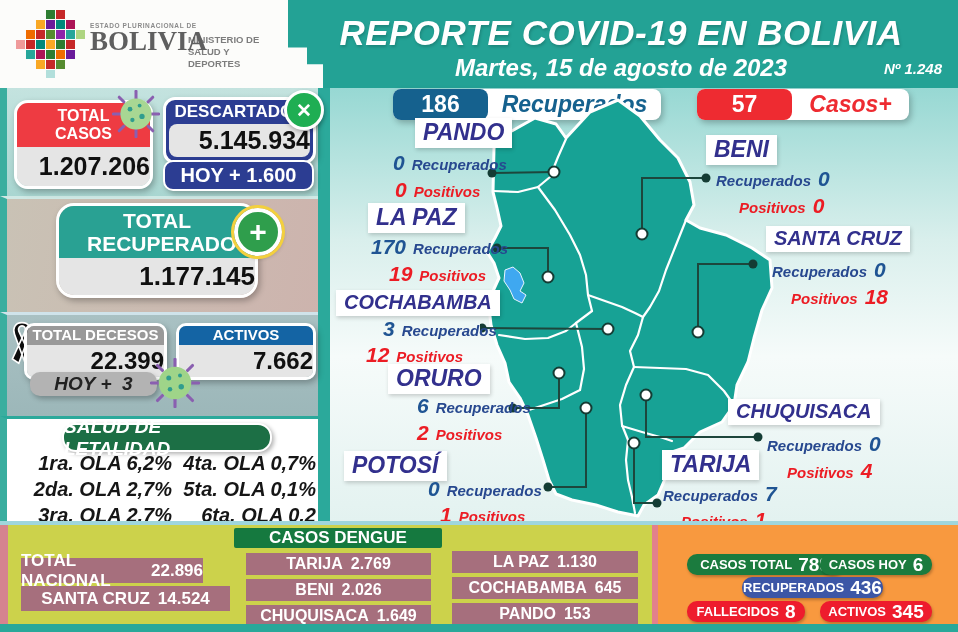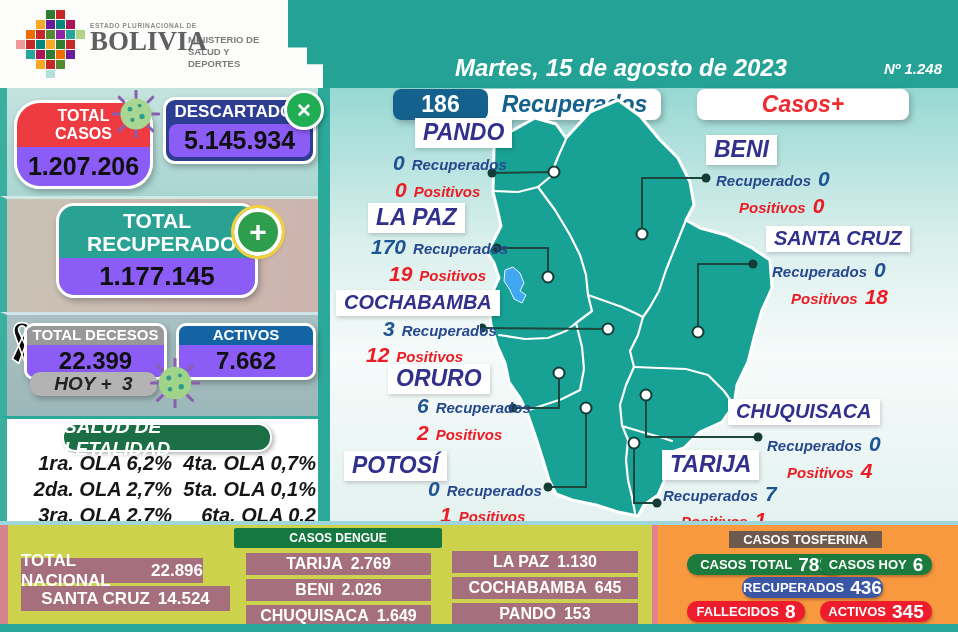--- a/index.html
+++ b/index.html
@@ -20,24 +20,24 @@
         font-weight:bold;font-style:italic;}
   .repnum{right:16px;top:60px;color:#fff;font-size:15px;font-weight:bold;font-style:italic;}
 
   
   .lp-s1{left:0;top:88px;width:330px;height:108px;background:linear-gradient(180deg,#c4e3df,#a9d6d1);border-left:7px solid #3aae9f;box-sizing:border-box;}
   .lp-s2{left:0;top:196px;width:330px;height:116px;background:linear-gradient(100deg,#c9c2b5,#cdb3ad);border-left:7px solid #3aae9f;border-top:3px solid #cfe9e5;box-sizing:border-box;}
   .lp-s3{left:0;top:312px;width:330px;height:104px;background:linear-gradient(180deg,#a9c1c3,#9cb7b9);border-left:7px solid #3aae9f;border-top:3px solid #cfe3ea;box-sizing:border-box;}
   .lp-s4{left:0;top:416px;width:330px;height:109px;background:#fff;border-left:7px solid #3aae9f;border-top:3px solid #2ba99b;box-sizing:border-box;}
   .lp-edge{left:318px;top:88px;width:12px;height:437px;background:#2ba99b;}
 
-  .card{border:3px solid #fff;border-radius:26px;overflow:hidden;box-shadow:2px 3px 6px rgba(0,0,0,.28);}
+  .card{border:3px solid #fff;border-radius:14px;overflow:hidden;box-shadow:2px 3px 6px rgba(0,0,0,.28);}
   .card .lbl{display:flex;align-items:center;justify-content:center;text-align:center;color:#fff;
              font-weight:bold;line-height:1.1;}
-  .card .val{background:#8b5cf6;color:#101010;font-weight:bold;text-align:center;}
+  .card .val{background:#e5e5e5;color:#101010;font-weight:bold;text-align:right;}
 
   .hoy-pill{border:2px solid #fff;border-radius:10px;color:#fff;font-weight:bold;text-align:center;
             box-shadow:2px 3px 5px rgba(0,0,0,.25);white-space:pre;}
 
   .circle-badge{border-radius:50%;display:flex;align-items:center;justify-content:center;
                 box-shadow:1px 2px 4px rgba(0,0,0,.3);}
 
   .tasa-pill{background:#1c6f45;border:2px solid #fff;border-radius:14px;color:#fff;
              font-size:19px;font-weight:bold;font-style:italic;display:flex;align-items:center;
              justify-content:center;box-shadow:2px 2px 4px rgba(0,0,0,.3);}
@@ -65,21 +65,21 @@
 
   
   .footer-line{left:0;top:521px;width:958px;height:4px;background:#9fd6dc;}
   .f-pink{left:0;top:525px;width:8px;height:99px;background:#d5838f;}
   .f-yellow{left:8px;top:525px;width:644px;height:99px;background:#ccd24b;}
   .f-pink2{left:652px;top:525px;width:6px;height:99px;background:#e2808c;}
   .f-orange{left:658px;top:525px;width:300px;height:99px;background:#f8993f;}
   .f-teal{left:0;top:624px;width:958px;height:8px;background:#29a89a;}
   .mauve{position:absolute;background:#a66f7d;color:#fff;font-weight:bold;display:flex;
          align-items:center;justify-content:center;gap:8px;font-size:16px;}
-  .green-hd{position:absolute;background:#15793f;color:#fff;font-weight:bold;font-size:12px;
+  .green-hd{position:absolute;background:#15793f;color:#fff;font-weight:bold;font-size:17px;
             display:flex;align-items:center;justify-content:center;border-radius:2px;}
   .tos-hd{position:absolute;background:#6d594e;color:#fff;font-weight:bold;font-size:13px;
           display:flex;align-items:center;justify-content:center;}
   .pill{position:absolute;border-radius:10px;color:#fff;display:flex;align-items:center;
         justify-content:center;gap:6px;box-shadow:1px 2px 3px rgba(0,0,0,.25);}
   .pill .pl{font-size:13px;font-weight:bold;}
   .pill .pv{font-size:19px;font-weight:bold;}
   .pill.green{background:#1b7b3e;} .pill.blue{background:#3c56a6;} .pill.red{background:#ee1c2d;}
 </style>
 </head>
@@ -118,20 +118,21 @@
           <rect x="32" y="52" width="9" height="9" fill="#c62828"></rect>
         <rect x="42" y="52" width="9" height="9" fill="#558b2f"></rect>
         <rect x="32" y="62" width="9" height="8" fill="#b2dfdb"></rect>
       </g>
     </svg>
     <div class="abs ministry" style="left:188px;top:34px;width:90px">MINISTERIO DE SALUD Y DEPORTES</div>
     <div class="abs" style="left:90px;top:22px">
       <div class="logo-sub">ESTADO PLURINACIONAL DE</div>
       <div class="logo-main">BOLIVIA</div>
     </div>
+    <div class="abs title">REPORTE COVID-19 EN BOLIVIA</div>
     <div class="abs date">Martes, 15 de agosto de 2023</div>
     <div class="abs repnum">Nº 1.248</div>
   </div>
 
   <div class="abs lp-s1"></div>
   <div class="abs lp-s2"></div>
   <div class="abs lp-s3"></div>
   <div class="abs lp-s4"></div>
   <div class="abs lp-edge"></div>
 
@@ -156,20 +157,21 @@
     <circle cx="15" cy="16" r="2" fill="#2f9d8e"></circle>
       <circle cx="23" cy="13" r="1.6" fill="#2f9d8e"></circle>
     <circle cx="25" cy="22" r="2.2" fill="#2f9d8e"></circle>
       <circle cx="17" cy="25" r="1.8" fill="#2f9d8e"></circle>
   </svg>
 
   <div class="abs card" style="left:163px;top:97px;width:147px;background:#2c3d92;border-radius:12px">
     <div class="lbl" style="height:24px;font-size:17px">DESCARTADOS</div>
     <div class="val" style="font-size:25px;margin:0 3px 4px;border-radius:8px;padding:2px 0">5.145.934</div>
   </div>
+  <div class="abs hoy-pill" style="left:163px;top:160px;width:147px;background:#2c3d92;font-size:20px;padding:2px 0">HOY + 1.600</div>
   <div class="abs circle-badge" style="left:284px;top:90px;width:34px;height:34px;background:#1fae53;border:3px solid #fff;color:#fff;font-size:19px;font-weight:bold">✕</div>
 
   <div class="abs card" style="left:56px;top:203px;width:196px;border-radius:18px">
     <div class="lbl" style="height:52px;background:#29a193;font-size:21px">
       <span style="width:140px">TOTAL RECUPERADOS</span>
     </div>
     <div class="val" style="font-size:26px;padding:3px 0">1.177.145</div>
   </div>
   <div class="abs circle-badge" style="left:234px;top:208px;width:40px;height:40px;background:#2f9e4c;border:4px solid #fff;outline:3px solid #f3d03e;color:#fff;font-size:30px;font-weight:bold;line-height:0">+</div>
 
@@ -213,20 +215,21 @@
     <div class="tasa-cell">6ta. OLA 0,2 %</div>
   </div>
 
   <div class="abs map-bg"></div>
 
   <div class="abs badge" style="left:393px;top:89px;width:268px">
     <div class="num" style="background:#15618e">186</div>
     <div class="word" style="color:#15618e">Recuperados</div>
   </div>
   <div class="abs badge" style="left:697px;top:89px;width:212px">
+    <div class="num" style="background:#ee2b31">57</div>
     <div class="word" style="color:#ee2b31">Casos+</div>
   </div>
 
   <svg class="abs" style="left:480px;top:95px" width="300" height="430" viewBox="0 0 300 430">
     <path d="M14,53 L30,37 L55,23 L76,29 L86,43 L110,17 L138,5 L160,21 L180,45 L198,63 L210,87 L214,110 L206,125
              L220,133 L246,140 L272,153 L290,165 L292,193 L282,215 L274,243 L268,267 L257,290 L254,310 L242,327
              L220,337 L204,353 L192,357 L188,377 L178,400 L164,410 L158,421 L138,417 L116,410 L92,405 L76,399
              L69,385 L63,365 L56,343 L48,320 L40,303 L29,287 L25,268 L17,250 L11,230 L9,213 L13,196 L19,183
              L14,168 L7,157 L15,143 L21,131 L17,113 L13,97 Z" fill="#17a295" stroke="#fff" stroke-width="3" stroke-linejoin="round"></path>
     <g fill="none" stroke="#fff" stroke-width="2.2" stroke-linejoin="round" stroke-linecap="round">
@@ -402,21 +405,20 @@
       <span>COCHABAMBA</span>
       <span>645</span>
     </div>
     <div class="mauve" style="left:444px;top:78px;width:186px;height:22px">
       <span>PANDO</span>
       <span>153</span>
     </div>
   </div>
   <div class="abs f-pink2"></div>
   <div class="abs f-orange">
-    <div class="tos-hd" style="left:71px;top:6px;width:153px;height:17px">CASOS TOSFERINA</div>
     <div class="pill green" style="left:29px;top:29px;width:156px;height:21px">
       <span class="pl">CASOS TOTAL</span>
       <span class="pv">789</span>
     </div>
     <div class="pill green" style="left:162px;top:29px;width:112px;height:21px">
       <span class="pl">CASOS HOY</span>
       <span class="pv">6</span>
     </div>
     <div class="pill blue" style="left:84px;top:52px;width:141px;height:21px">
       <span class="pl">RECUPERADOS</span>

